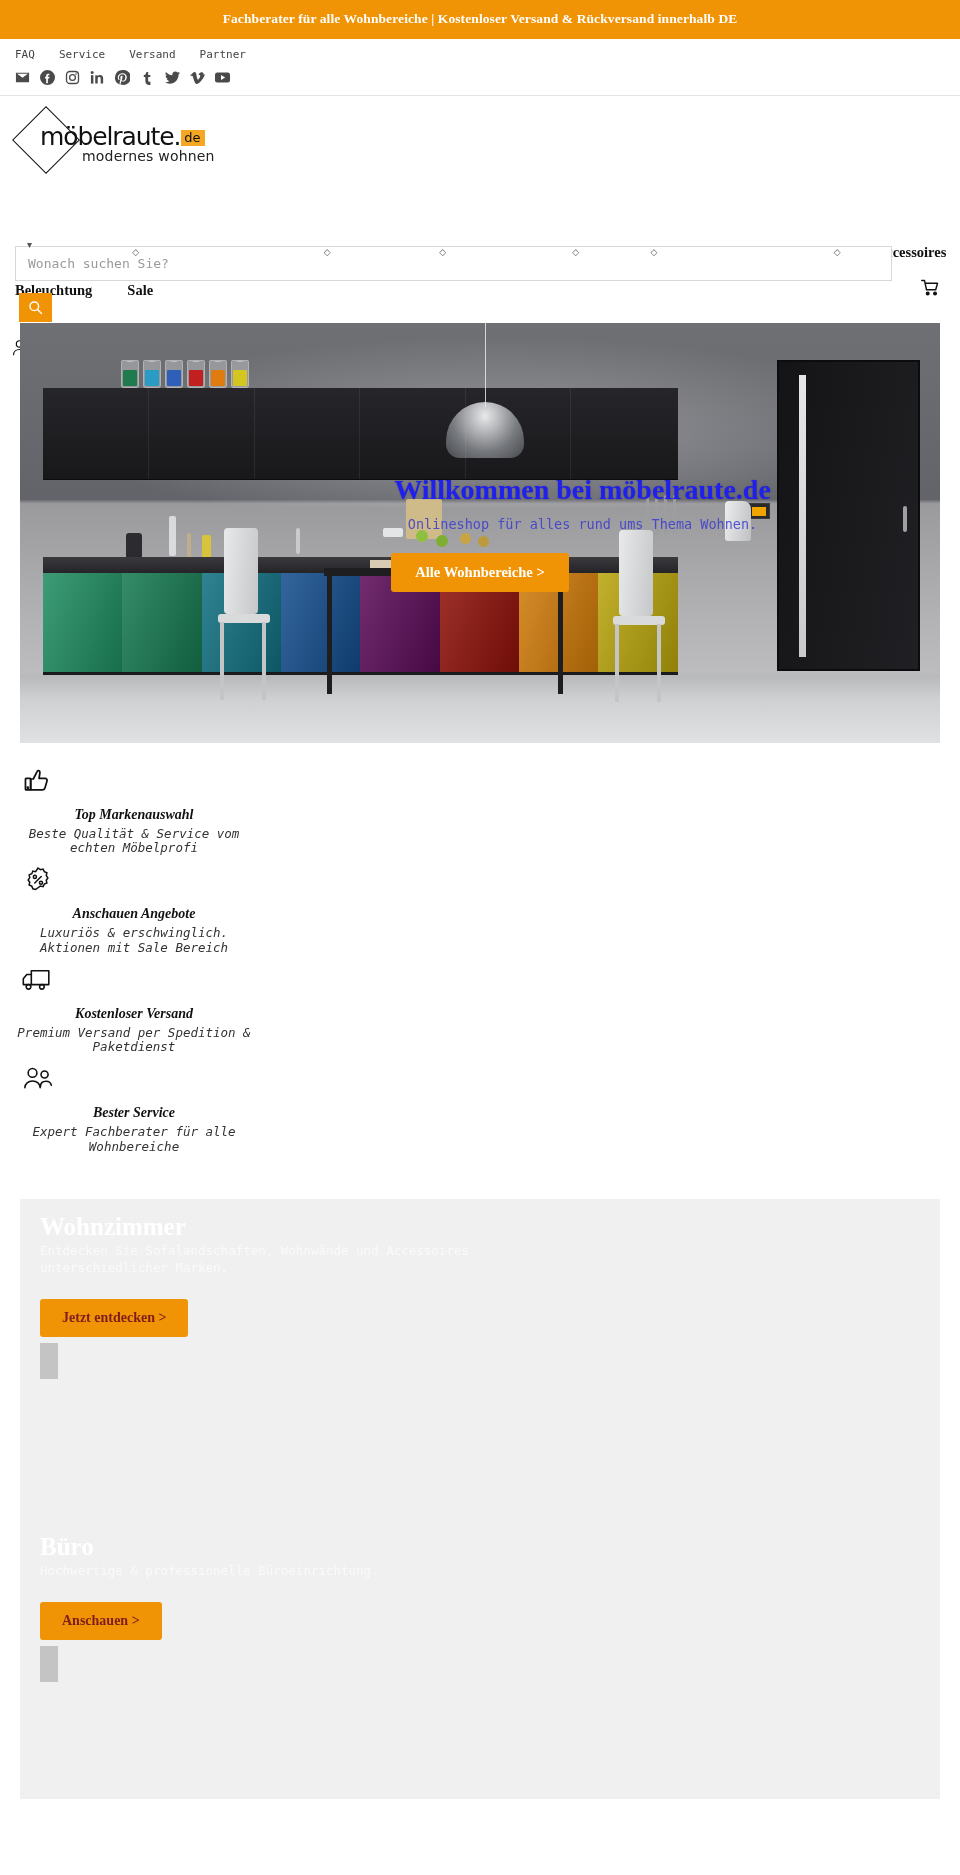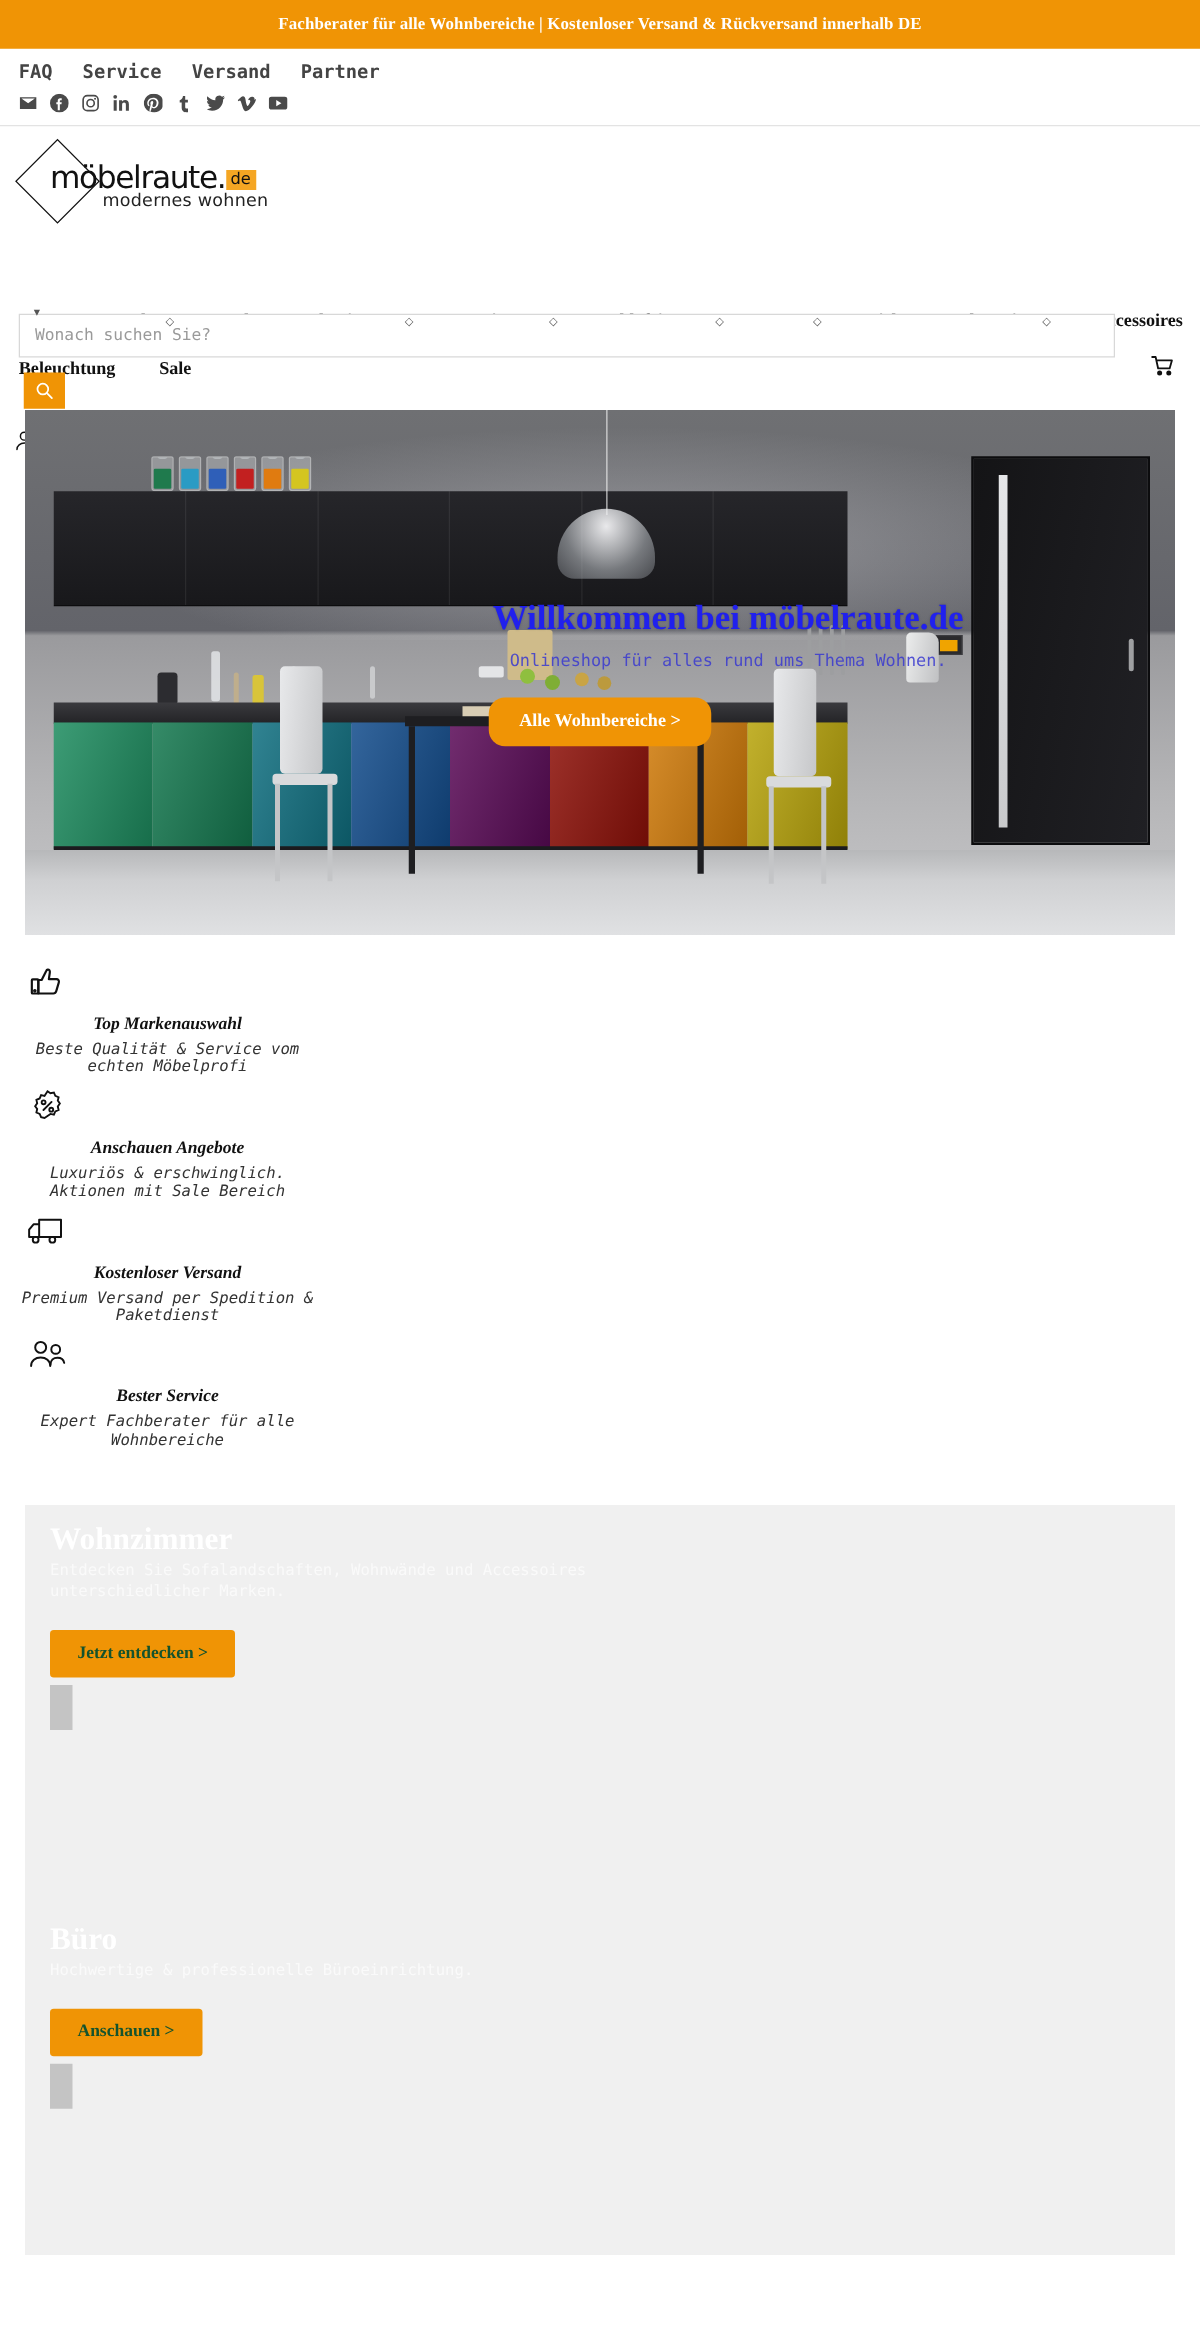--- a/index.html
+++ b/index.html
@@ -27,23 +27,22 @@
   
   .utility {
     border-bottom: 1px solid #e3e3e3;
     padding: 9px 0 6px 0;
   }
   .util-links {
     display: flex;
     gap: 24px;
     padding-left: 15px;
     font-family: "DejaVu Sans Mono", monospace;
-    font-size: 15px;
+    font-size: 11px;
     color: #444;
-    font-weight: bold;
   }
   .util-links a { color: #444; text-decoration: none; }
   .social-row {
     display: flex;
     gap: 10px;
     align-items: center;
     padding: 9px 0 4px 15px;
   }
   .social-row .sic {
     width: 15px; height: 15px;
@@ -364,21 +363,21 @@
     opacity: .85;
   }
   .hero-cta {
     margin-top: 21px;
     background: #f09405;
     color: #ffffff;
     font-family: "Liberation Serif", serif;
     font-weight: bold;
     font-size: 14.5px;
     border: 0;
-    border-radius: 13px;
+    border-radius: 3px;
     padding: 11px 24px;
     cursor: pointer;
   }
 
   
   .benefits { padding: 18px 0 0 0; font-style: italic; }
   .benefit {
     padding: 0 0 4px 0;
     width: 268px;
     margin-left: 0;
@@ -427,21 +426,21 @@
     font-size: 12.5px;
     color: #fafafa;
     line-height: 1.35;
     margin-top: 3px;
     max-width: 520px;
   }
   .cat-cta {
     display: inline-block;
     margin-top: 22px;
     background: #f09405;
-    color: #14532d;
+    color: #7f1d1d;
     font-family: "Liberation Serif", serif;
     font-weight: bold;
     font-size: 14px;
     border: 0;
     border-radius: 3px;
     padding: 11px 22px;
     cursor: pointer;
   }
   .cat-chip {
     margin-top: 6px;

